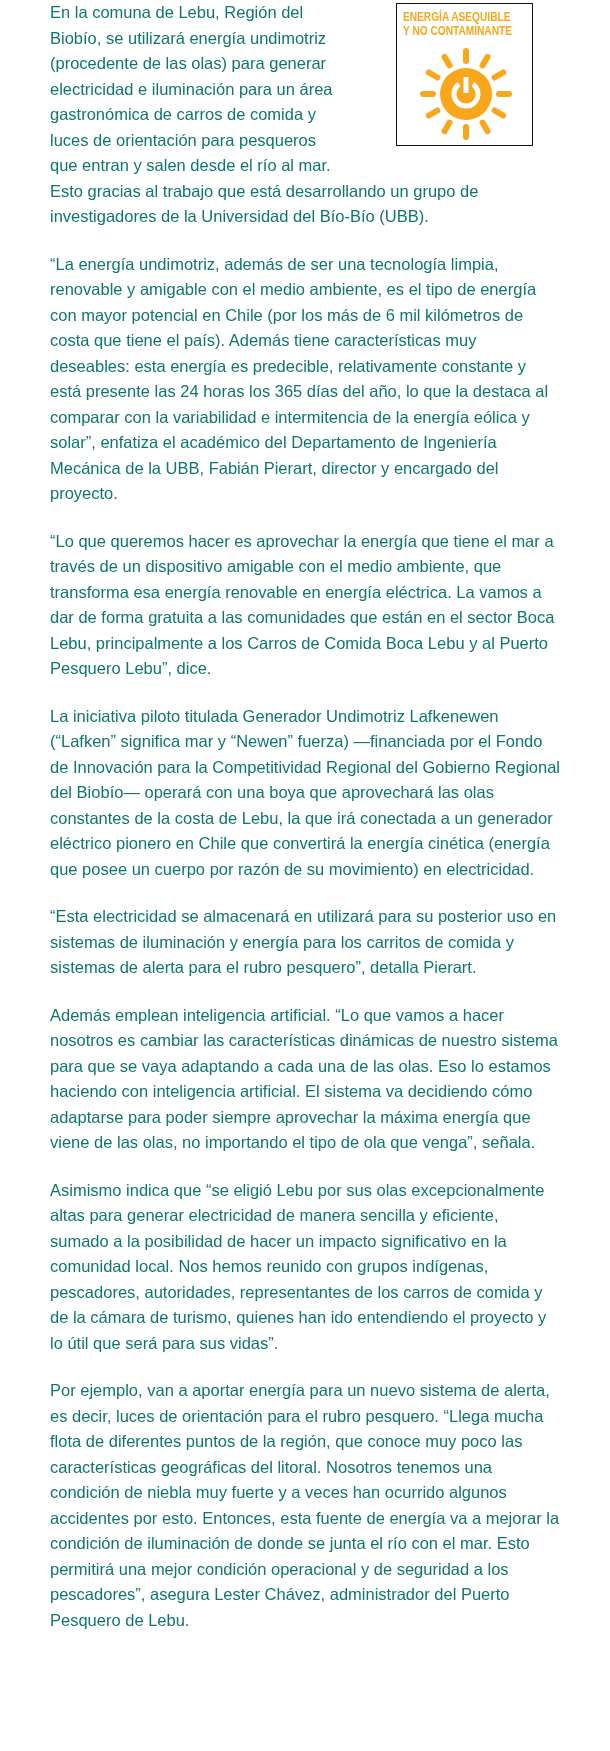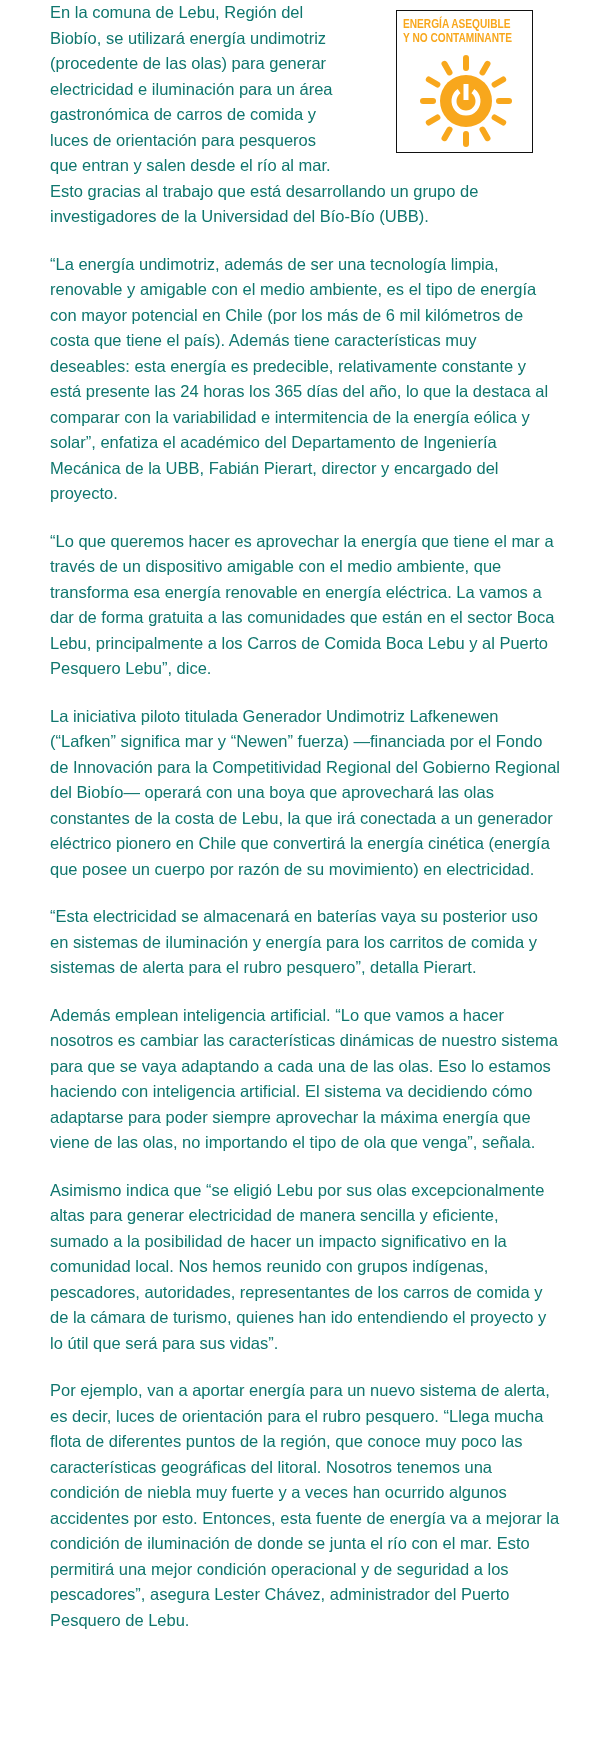--- a/index.html
+++ b/index.html
@@ -24,21 +24,21 @@
     color: #0f766e;
     margin: 0 0 22px 0;
     text-align: left;
   }
   .sdg-badge {
     float: right;
     width: 137px;
     height: 143px;
     box-sizing: border-box;
     border: 1px solid #111111;
-    margin: 10px 27px 20px 61px;
+    margin: 3px 27px 20px 61px;
     padding: 6px 4px 0 6px;
     background: #ffffff;
     overflow: hidden;
   }
   .sdg-title {
     color: #f8a71c;
     font-weight: bold;
     font-size: 13px;
     line-height: 14px;
     letter-spacing: 0;
@@ -79,18 +79,18 @@
       <circle cx="55" cy="58" r="26" fill="#f8a71c"></circle>
       <path d="M61.89 48.17 A12 12 0 1 1 48.11 48.17" fill="none" stroke="#ffffff" stroke-width="5"></path>
       <line x1="55" y1="41" x2="55" y2="57" stroke="#ffffff" stroke-width="5"></line>
     </svg>
   </div>
 
   <p>En la comuna de Lebu, Región del Biobío, se utilizará energía undimotriz (procedente de las olas) para generar electricidad e iluminación para un área gastronómica de carros de comida y luces de orientación para pesqueros que entran y salen desde el río al mar. Esto gracias al trabajo que está desarrollando un grupo de investigadores de la Universidad del Bío-Bío (UBB).</p>
   <p>“La energía undimotriz, además de ser una tecnología limpia, renovable y amigable con el medio ambiente, es el tipo de energía con mayor potencial en Chile (por los más de 6 mil kilómetros de costa que tiene el país). Además tiene características muy deseables: esta energía es predecible, relativamente constante y está presente las 24 horas los 365 días del año, lo que la destaca al comparar con la variabilidad e intermitencia de la energía eólica y solar”, enfatiza el académico del Departamento de Ingeniería Mecánica de la UBB, Fabián Pierart, director y encargado del proyecto.</p>
   <p>“Lo que queremos hacer es aprovechar la energía que tiene el mar a través de un dispositivo amigable con el medio ambiente, que transforma esa energía renovable en energía eléctrica. La vamos a dar de forma gratuita a las comunidades que están en el sector Boca Lebu, principalmente a los Carros de Comida Boca Lebu y al Puerto Pesquero Lebu”, dice.</p>
   <p>La iniciativa piloto titulada Generador Undimotriz Lafkenewen (“Lafken” significa mar y “Newen” fuerza) —financiada por el Fondo de Innovación para la Competitividad Regional del Gobierno Regional del Biobío— operará con una boya que aprovechará las olas constantes de la costa de Lebu, la que irá conectada a un generador eléctrico pionero en Chile que convertirá la energía cinética (energía que posee un cuerpo por razón de su movimiento) en electricidad.</p>
-  <p>“Esta electricidad se almacenará en baterías vaya su posterior uso en sistemas de iluminación y energía para los carritos de comida y sistemas de alerta para el rubro pesquero”, detalla Pierart.</p>
+  <p>“Esta electricidad se almacenará en utilizará para su posterior uso en sistemas de iluminación y energía para los carritos de comida y sistemas de alerta para el rubro pesquero”, detalla Pierart.</p>
   <p>Además emplean inteligencia artificial. “Lo que vamos a hacer nosotros es cambiar las características dinámicas de nuestro sistema para que se vaya adaptando a cada una de las olas. Eso lo estamos haciendo con inteligencia artificial. El sistema va decidiendo cómo adaptarse para poder siempre aprovechar la máxima energía que viene de las olas, no importando el tipo de ola que venga”, señala.</p>
   <p>Asimismo indica que “se eligió Lebu por sus olas excepcionalmente altas para generar electricidad de manera sencilla y eficiente, sumado a la posibilidad de hacer un impacto significativo en la comunidad local. Nos hemos reunido con grupos indígenas, pescadores, autoridades, representantes de los carros de comida y de la cámara de turismo, quienes han ido entendiendo el proyecto y lo útil que será para sus vidas”.</p>
   <p>Por ejemplo, van a aportar energía para un nuevo sistema de alerta, es decir, luces de orientación para el rubro pesquero. “Llega mucha flota de diferentes puntos de la región, que conoce muy poco las características geográficas del litoral. Nosotros tenemos una condición de niebla muy fuerte y a veces han ocurrido algunos accidentes por esto. Entonces, esta fuente de energía va a mejorar la condición de iluminación de donde se junta el río con el mar. Esto permitirá una mejor condición operacional y de seguridad a los pescadores”, asegura Lester Chávez, administrador del Puerto Pesquero de Lebu.</p>
 
 </div>
 
 </body></html>

